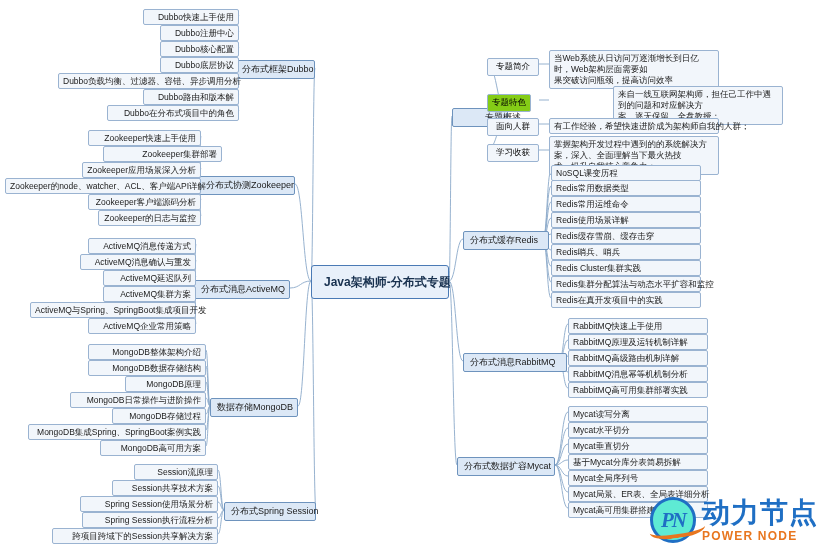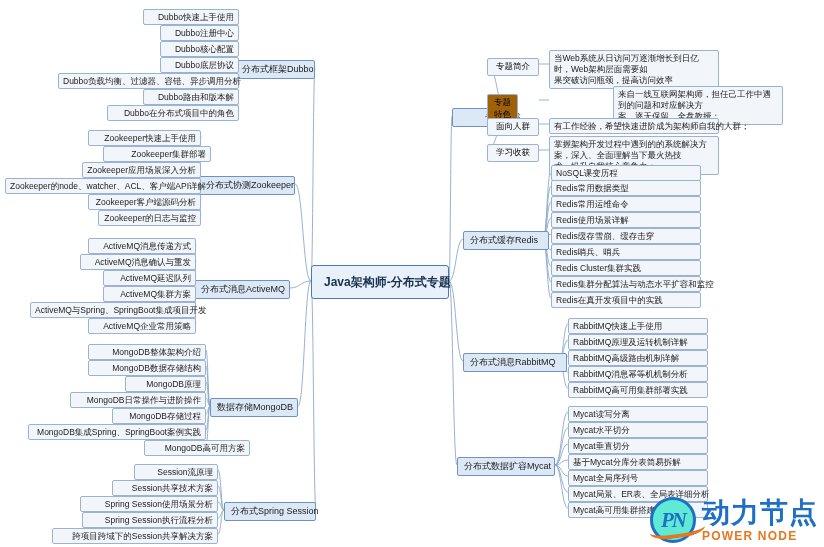--- a/index.html
+++ b/index.html
@@ -201,21 +201,21 @@
     </svg>
 
   <div id="nodes">
       <div class="node root" style="left: 311px; top: 265px; width: 138px;">Java架构师-分布式专题</div>
       <div class="node branch" style="left: 452px; top: 108px; width: 56px; padding-left: 32px;">专题概述</div>
       <div class="node leaf" style="left: 549px; top: 50px; width: 170px; white-space: pre-line; line-height: 11px;"><span style="white-space: pre-line;">当Web系统从日访问万逐渐增长到日亿时，Web架构层面需要如
 果突破访问瓶颈，提高访问效率</span></div>
       <span style="position: absolute; left: 487px; top: 58px; width: 52px; text-align: center; font-size: 8.5px; border: 1px solid rgb(154, 179, 209); background: rgb(242, 246, 251); padding: 2px 3px; border-radius: 2px; box-sizing: border-box;">专题简介</span>
       <div class="node leaf" style="left: 574px; top: 86px; width: 170px; white-space: pre-line; line-height: 11px; margin-left: 39px;"><span style="white-space: pre-line;">来自一线互联网架构师，担任己工作中遇到的问题和对应解决方
 案，逐无保留，全盘教授；</span></div>
-      <span style="position: absolute; left: 487px; top: 94px; width: 31px; text-align: center; font-size: 8.5px; border: 1px solid rgb(154, 179, 209); background: #a16207; padding: 2px 3px; border-radius: 2px; box-sizing: border-box;">专题特色</span>
+      <span style="position: absolute; left: 487px; top: 94px; width: 44px; text-align: center; font-size: 8.5px; border: 1px solid rgb(154, 179, 209); background: #84cc16; padding: 2px 3px; border-radius: 2px; box-sizing: border-box;">专题特色</span>
       <div class="node leaf" style="left: 549px; top: 118px; width: 170px;"><span style="white-space: nowrap;">有工作经验，希望快速进阶成为架构师自我的人群；</span></div>
       <span style="position: absolute; left: 487px; top: 118px; width: 52px; text-align: center; font-size: 8.5px; border: 1px solid rgb(154, 179, 209); background: rgb(242, 246, 251); padding: 2px 3px; border-radius: 2px; box-sizing: border-box;">面向人群</span>
       <div class="node leaf" style="left: 549px; top: 136px; width: 170px; white-space: pre-line; line-height: 11px;"><span style="white-space: pre-line;">掌握架构开发过程中遇到的的系统解决方案，深入、全面理解当下最火热技
 术，提升自我核心竞争力；</span></div>
       <span style="position: absolute; left: 487px; top: 144px; width: 52px; text-align: center; font-size: 8.5px; border: 1px solid rgb(154, 179, 209); background: rgb(242, 246, 251); padding: 2px 3px; border-radius: 2px; box-sizing: border-box;">学习收获</span>
       <div class="node branch" style="left: 463px; top: 231px; width: 86px;">分布式缓存Redis</div>
       <div class="node leaf" style="left: 551px; top: 165px; width: 150px;"><span style="white-space: nowrap;">NoSQL课变历程</span></div>
       <div class="node leaf" style="left: 551px; top: 180px; width: 150px;"><span style="white-space: nowrap;">Redis常用数据类型</span></div>
       <div class="node leaf" style="left: 551px; top: 196px; width: 150px;"><span style="white-space: nowrap;">Redis常用运维命令</span></div>
       <div class="node leaf" style="left: 551px; top: 212px; width: 150px;"><span style="white-space: nowrap;">Redis使用场景详解</span></div>
@@ -241,40 +241,40 @@
       <div class="node branch" style="left: 235px; top: 60px; width: 80px;">分布式框架Dubbo</div>
       <div class="node leaf align-right" style="left: 143px; top: 9px; width: 96px;"><span style="white-space: nowrap;">Dubbo快速上手使用</span></div>
       <div class="node leaf align-right" style="left: 160px; top: 25px; width: 79px;"><span style="white-space: nowrap;">Dubbo注册中心</span></div>
       <div class="node leaf align-right" style="left: 160px; top: 41px; width: 79px;"><span style="white-space: nowrap;">Dubbo核心配置</span></div>
       <div class="node leaf align-right" style="left: 160px; top: 57px; width: 79px;"><span style="white-space: nowrap;">Dubbo底层协议</span></div>
       <div class="node leaf align-right" style="left: 58px; top: 73px; width: 181px;"><span style="white-space: nowrap;">Dubbo负载均衡、过滤器、容错、异步调用分析</span></div>
       <div class="node leaf align-right" style="left: 143px; top: 89px; width: 96px;"><span style="white-space: nowrap;">Dubbo路由和版本解</span></div>
       <div class="node leaf align-right" style="left: 107px; top: 105px; width: 132px;"><span style="white-space: nowrap;">Dubbo在分布式项目中的角色</span></div>
       <div class="node branch" style="left: 199px; top: 176px; width: 96px;">分布式协测Zookeeper</div>
       <div class="node leaf align-right" style="left: 88px; top: 130px; width: 113px;"><span style="white-space: nowrap;">Zookeeper快速上手使用</span></div>
-      <div class="node leaf align-right" style="left: 103px; top: 146px; width: 108px; padding-left: 9px;"><span style="white-space: nowrap;">Zookeeper集群部署</span></div>
+      <div class="node leaf align-right" style="left: 103px; top: 146px; width: 119px; padding-left: 9px;"><span style="white-space: nowrap;">Zookeeper集群部署</span></div>
       <div class="node leaf align-right" style="left: 82px; top: 162px; width: 119px;"><span style="white-space: nowrap;">Zookeeper应用场景深入分析</span></div>
       <div class="node leaf align-right" style="left: 5px; top: 178px; width: 196px;"><span style="white-space: nowrap;">Zookeeper的node、watcher、ACL、客户端API详解</span></div>
       <div class="node leaf align-right" style="left: 88px; top: 194px; width: 113px;"><span style="white-space: nowrap;">Zookeeper客户端源码分析</span></div>
       <div class="node leaf align-right" style="left: 98px; top: 210px; width: 103px;"><span style="white-space: nowrap;">Zookeeper的日志与监控</span></div>
       <div class="node branch" style="left: 194px; top: 280px; width: 96px;">分布式消息ActiveMQ</div>
       <div class="node leaf align-right" style="left: 88px; top: 238px; width: 108px;"><span style="white-space: nowrap;">ActiveMQ消息传递方式</span></div>
       <div class="node leaf align-right" style="left: 80px; top: 254px; width: 116px;"><span style="white-space: nowrap;">ActiveMQ消息确认与重发</span></div>
       <div class="node leaf align-right" style="left: 103px; top: 270px; width: 93px;"><span style="white-space: nowrap;">ActiveMQ延迟队列</span></div>
       <div class="node leaf align-right" style="left: 103px; top: 286px; width: 93px;"><span style="white-space: nowrap;">ActiveMQ集群方案</span></div>
       <div class="node leaf align-right" style="left: 30px; top: 302px; width: 166px;"><span style="white-space: nowrap;">ActiveMQ与Spring、SpringBoot集成项目开发</span></div>
       <div class="node leaf align-right" style="left: 88px; top: 318px; width: 108px;"><span style="white-space: nowrap;">ActiveMQ企业常用策略</span></div>
       <div class="node branch" style="left: 210px; top: 398px; width: 88px;">数据存储MongoDB</div>
       <div class="node leaf align-right" style="left: 88px; top: 344px; width: 118px;"><span style="white-space: nowrap;">MongoDB整体架构介绍</span></div>
       <div class="node leaf align-right" style="left: 88px; top: 360px; width: 118px;"><span style="white-space: nowrap;">MongoDB数据存储结构</span></div>
       <div class="node leaf align-right" style="left: 125px; top: 376px; width: 81px;"><span style="white-space: nowrap;">MongoDB原理</span></div>
       <div class="node leaf align-right" style="left: 70px; top: 392px; width: 136px;"><span style="white-space: nowrap;">MongoDB日常操作与进阶操作</span></div>
       <div class="node leaf align-right" style="left: 112px; top: 408px; width: 94px;"><span style="white-space: nowrap;">MongoDB存储过程</span></div>
       <div class="node leaf align-right" style="left: 28px; top: 424px; width: 178px;"><span style="white-space: nowrap;">MongoDB集成Spring、SpringBoot案例实践</span></div>
-      <div class="node leaf align-right" style="left: 100px; top: 440px; width: 106px; margin-left: 44px;"><span style="white-space: nowrap;">MongoDB高可用方案</span></div>
+      <div class="node leaf align-right" style="left: 100px; top: 440px; width: 106px;"><span style="white-space: nowrap;">MongoDB高可用方案</span></div>
       <div class="node branch" style="left: 224px; top: 502px; width: 92px;">分布式Spring Session</div>
       <div class="node leaf align-right" style="left: 134px; top: 464px; width: 84px;"><span style="white-space: nowrap;">Session流原理</span></div>
       <div class="node leaf align-right" style="left: 112px; top: 480px; width: 106px;"><span style="white-space: nowrap;">Session共享技术方案</span></div>
       <div class="node leaf align-right" style="left: 80px; top: 496px; width: 138px;"><span style="white-space: nowrap; margin-top: 27px;">Spring Session使用场景分析</span></div>
       <div class="node leaf align-right" style="left: 82px; top: 512px; width: 136px;"><span style="white-space: nowrap;">Spring Session执行流程分析</span></div>
       <div class="node leaf align-right" style="left: 52px; top: 528px; width: 166px;"><span style="white-space: nowrap;">跨项目跨域下的Session共享解决方案</span></div>
     </div>
 
   <div id="watermark">
     <div class="logo-circle">

